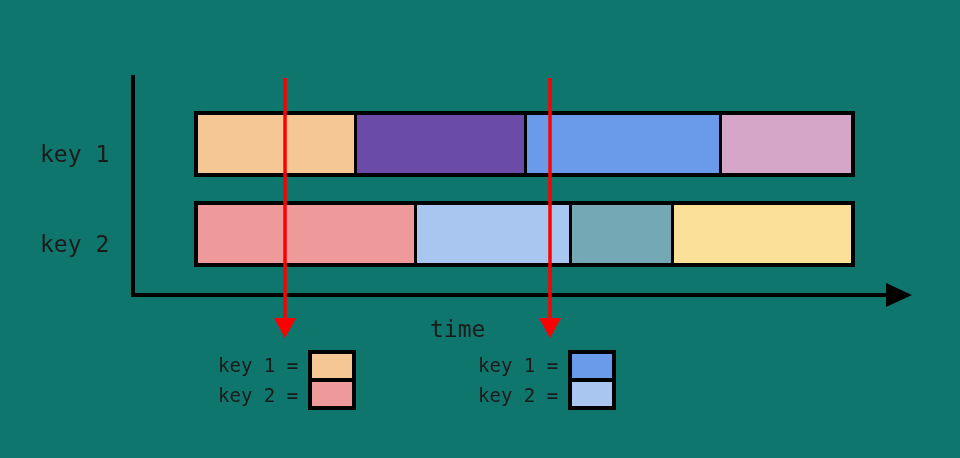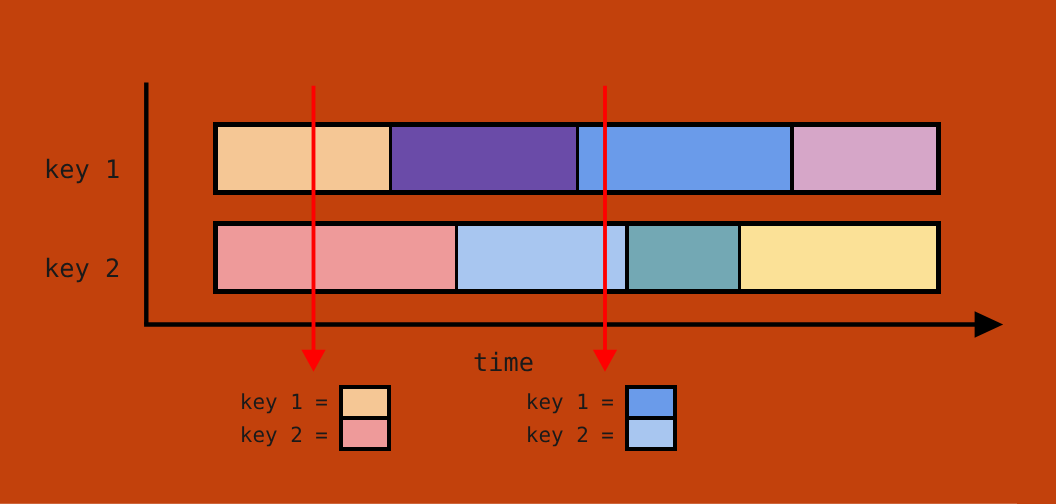--- a/index.html
+++ b/index.html
@@ -11,21 +11,21 @@
     width: 960px;
     height: 458px;
     font-family: "DejaVu Sans Mono", "Liberation Mono", monospace;
     overflow: hidden;
     position: relative;
   }
   #stage {
     position: relative;
     width: 960px;
     height: 458px;
-    background: #c2410c;
+    background: #0f766e;
   }
   #stage > svg {
     position: absolute;
     left: 0;
     top: 0;
   }
   .axis-line {
     stroke: #000000;
     stroke-width: 4;
     stroke-linecap: butt;

